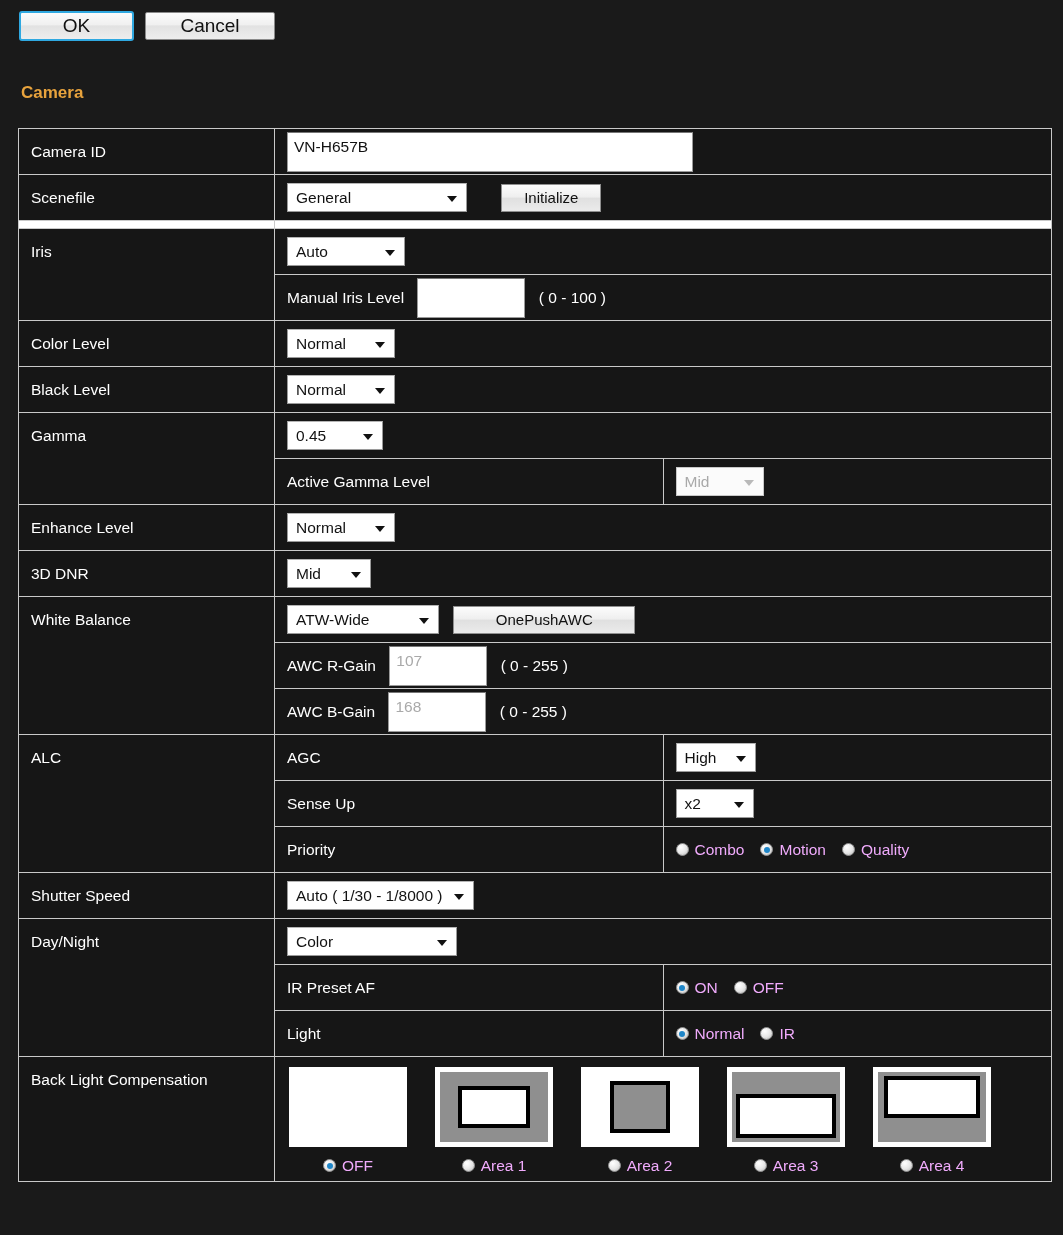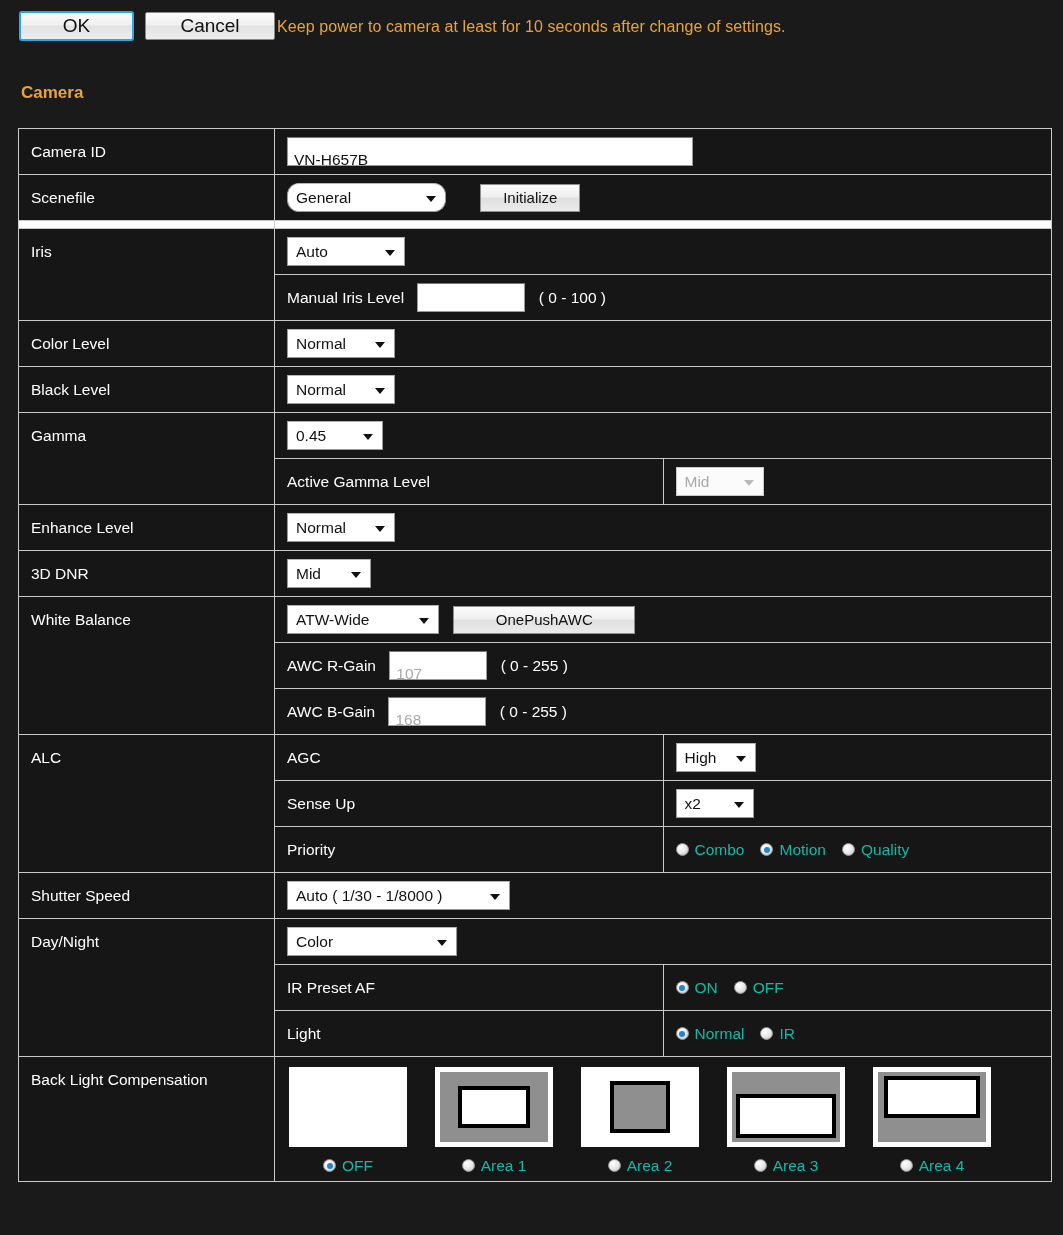--- a/index.html
+++ b/index.html
@@ -93,23 +93,23 @@
   .sel.disabled { color: #a9a9a9; background: #fbfbfb; border-color: #c8c8c8; }
   .sel.disabled::after { border-top-color: #b9b9b9; }
 
   .txt {
     display: inline-block;
     background: #ffffff;
     border: 1px solid #9a9a9a;
     border-top-color: #777;
     color: #121212;
     font-size: 15.5px;
-    height: 29px;
+    height: 40px;
     line-height: 27px;
-    padding: 8px 6px;
+    padding: 0 6px;
     box-sizing: border-box;
     vertical-align: middle;
     font-family: "Liberation Sans", sans-serif;
   }
   .txt.grey { color: #a9a9a9; }
 
   .pushbtn {
     display: inline-block;
     background: linear-gradient(to bottom, #fcfcfc 0%, #efefef 45%, #e0e0e0 52%, #ebebeb 100%);
     border: 1px solid #8f8f8f;
@@ -139,21 +139,21 @@
     flex: 0 0 auto;
     position: relative;
   }
   .rdo.on::after {
     content: "";
     position: absolute; left: 50%; top: 50%;
     width: 6px; height: 6px; margin: -3px 0 0 -3px;
     border-radius: 50%;
     background: #1f86c8;
   }
-  .rdo-lbl { font-size: 15.5px; color: #14b8a6; }
+  .rdo-lbl { font-size: 15.5px; color: #f0abfc; }
 
   
   .blc-wrap { display: flex; gap: 28px; padding: 10px 0 6px 14px; }
   .blc-item { width: 118px; display: flex; flex-direction: column; align-items: center; }
   .blc-img {
     width: 118px; height: 80px;
     background: #ffffff;
     border: 0;
     box-sizing: border-box;
     padding: 5px;
@@ -166,39 +166,38 @@
   .abs { position: absolute; box-sizing: border-box; }
 </style>
 </head>
 <body>
 
 <div class="page">
 
   <div class="topbar">
     <button class="btn" id="ok-button">OK</button>
     <button class="btn" id="cancel-button">Cancel</button>
-    <div id="notice">Keep power to camera at least for 10 seconds after change of settings.</div>
   </div>
 
   <div id="section-title">Camera</div>
 
   <table class="tbl">
 
     <tbody>
         <tr>
       <td class="lbl">Camera ID</td>
       <td class="val" colspan="2">
         <span class="txt" style="width:406px;">VN-H657B</span>
       </td>
     </tr>
 
     <tr>
       <td class="lbl">Scenefile</td>
       <td class="val" colspan="2">
-        <span class="sel" style="width:159px;border-radius:12px;">General</span>
+        <span class="sel" style="width:180px;">General</span>
         <span class="pushbtn" style="margin-left:30px;width:100px;">Initialize</span>
       </td>
     </tr>
 
     <tr>
       <td class="spacer"></td>
       <td class="spacer" colspan="2"></td>
     </tr>
 
     <tr>
@@ -303,21 +302,21 @@
               </span><span class="radio-opt">
                 <span class="rdo"></span>
                 <span class="rdo-lbl">Quality</span>
               </span></span>
       </td>
     </tr>
 
     <tr>
       <td class="lbl">Shutter Speed</td>
       <td class="val" colspan="2">
-        <span class="sel" style="width:223px;">Auto ( 1/30 - 1/8000 )</span>
+        <span class="sel" style="width:187px;">Auto ( 1/30 - 1/8000 )</span>
       </td>
     </tr>
 
     <tr>
       <td class="lbl" rowspan="3" style="vertical-align:top;padding-top:14px;">Day/Night</td>
       <td class="val" colspan="2">
         <span class="sel" style="width:170px;">Color</span>
       </td>
     </tr>
     <tr>

